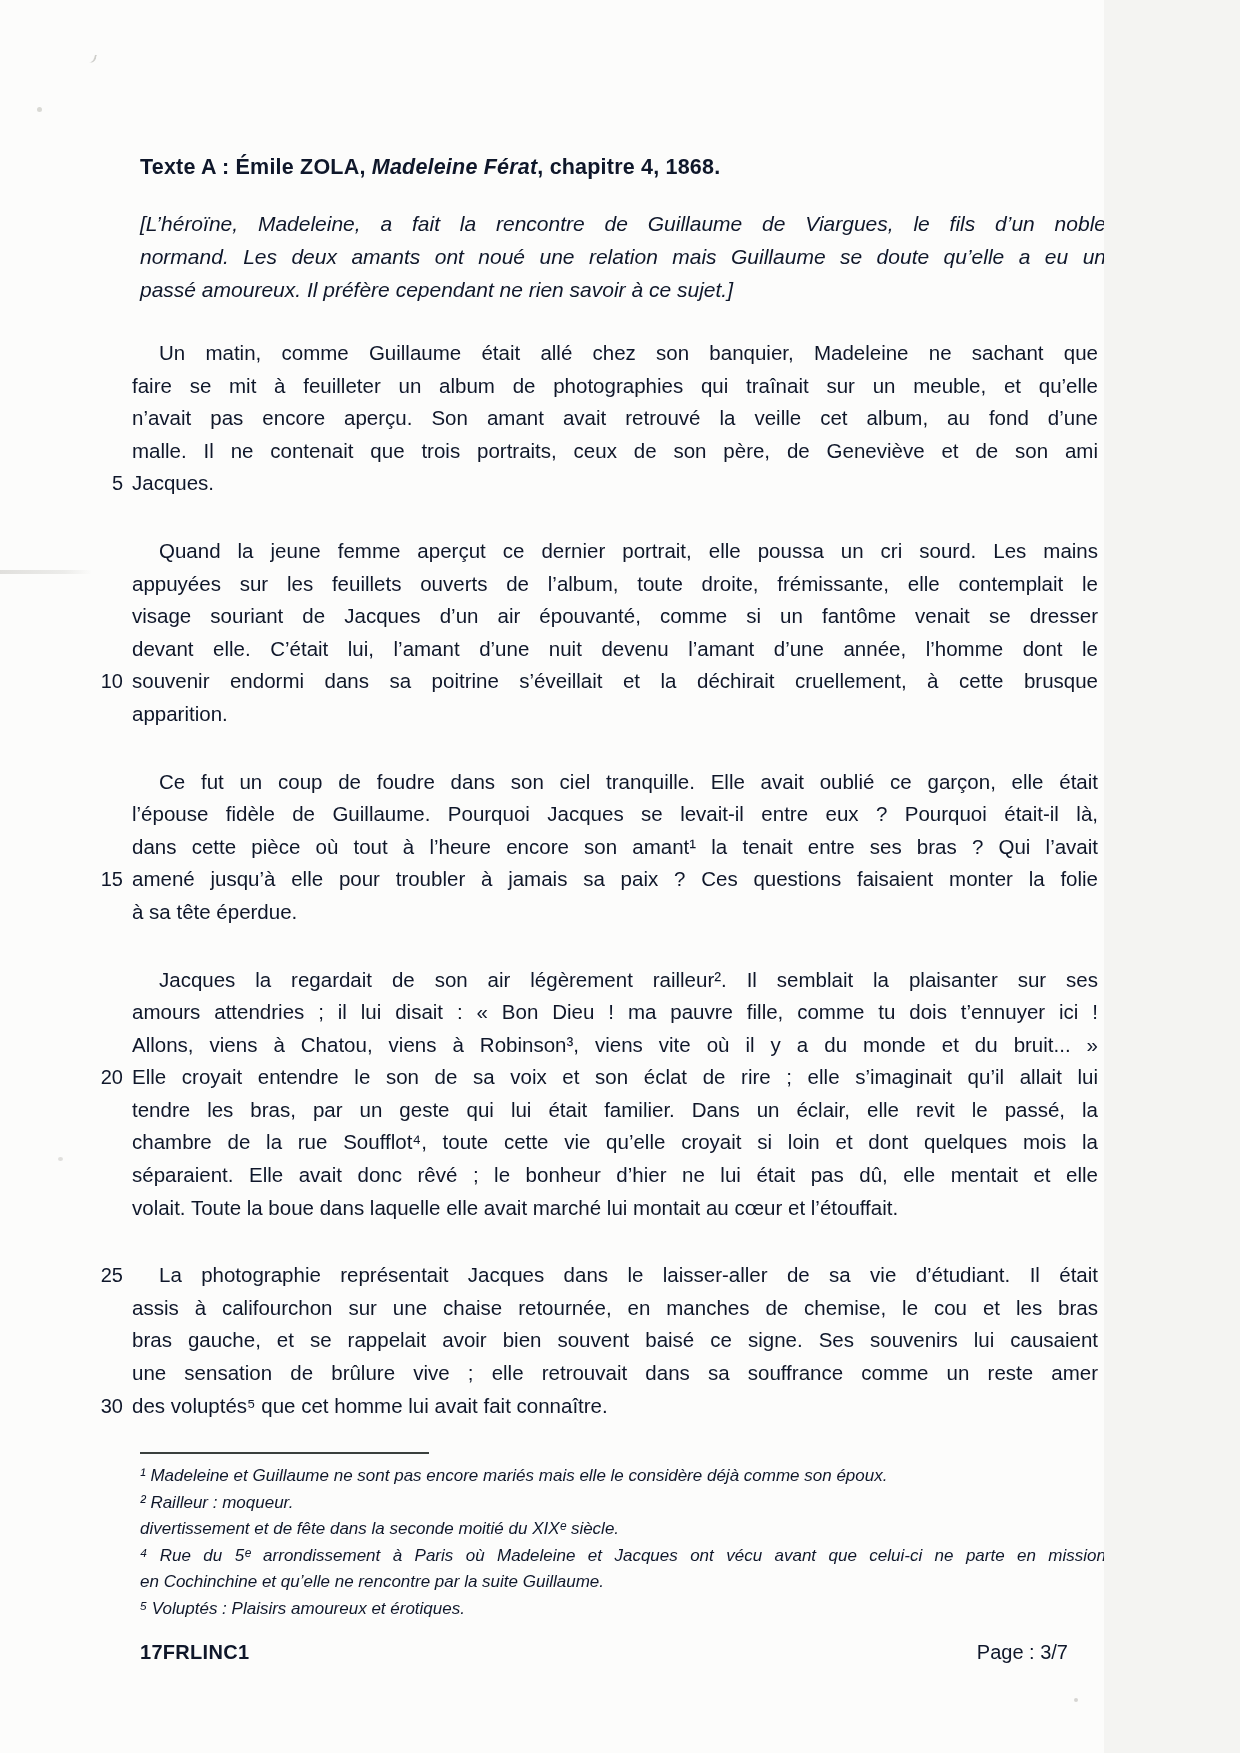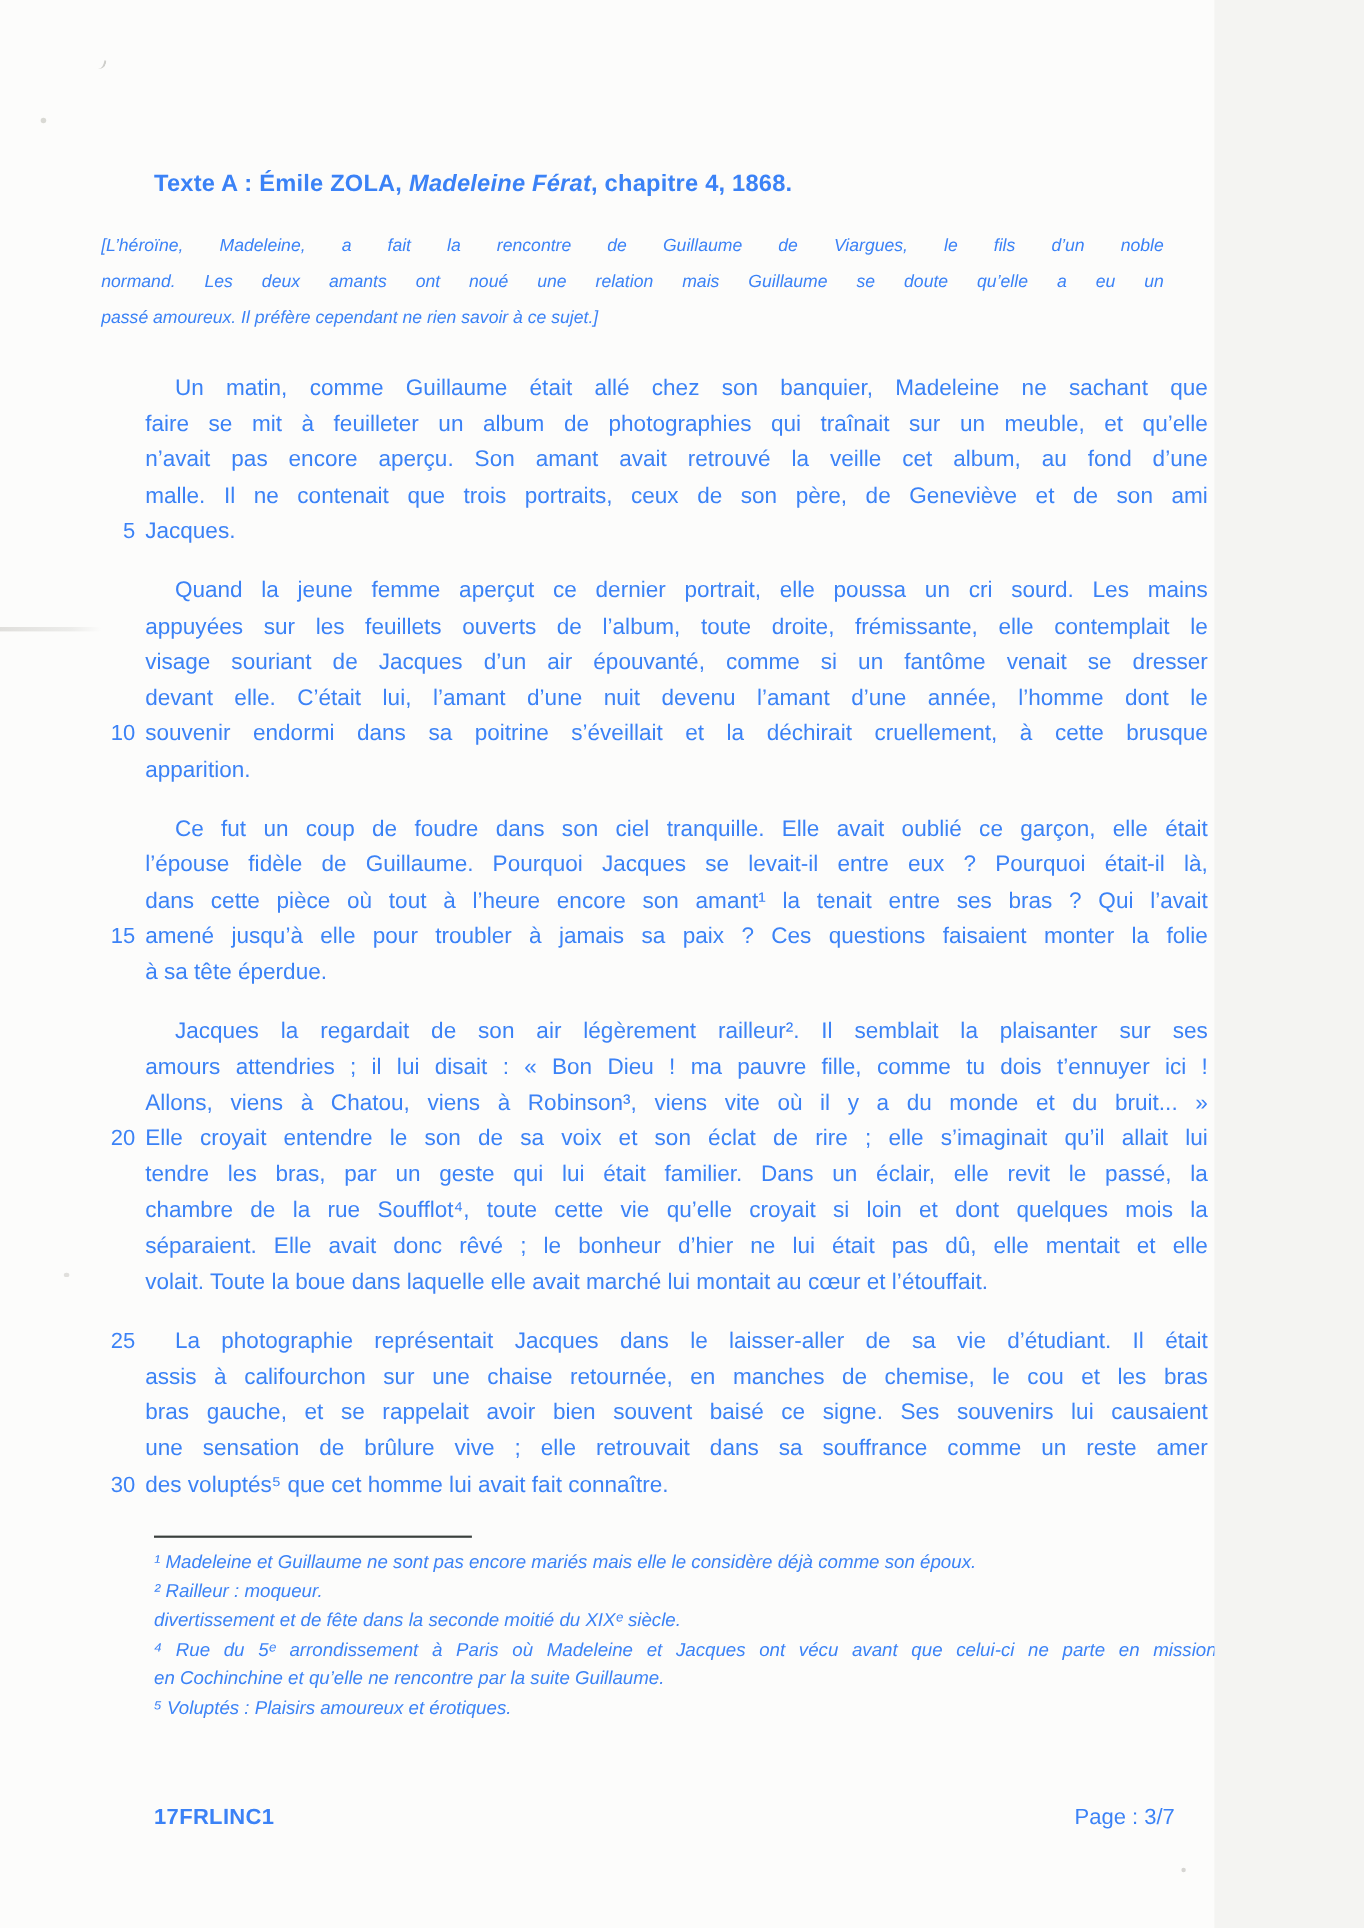--- a/index.html
+++ b/index.html
@@ -5,52 +5,53 @@
   html, body { margin: 0; padding: 0; }
   body {
     width: 1240px; height: 1753px;
     background: #f4f4f2;
     font-family: "Liberation Sans", sans-serif;
   }
   .page {
     position: relative;
     width: 1104px; height: 1753px;
     background: #fcfcfb;
-    color: #3b82f6;
+    color: #0f172a;
     overflow: hidden;
   }
   .content {
     position: absolute;
     left: 92px; top: 155px;
     width: 1014px;
   }
   .doc-title {
     margin-left: 48px;
     font-size: 21.5px;
     font-weight: bold;
     letter-spacing: 0.2px;
     white-space: nowrap;
   }
   .doc-title .t-italic { font-style: italic; }
   .intro {
+    margin-left: 48px;
     width: 966px;
     margin-top: 27px;
     font-style: italic;
-    font-size: 16px;
+    font-size: 21px;
     line-height: 33px;
   }
   .iline { text-align: justify; text-align-last: justify; height: 33px; }
   .iline.last { text-align-last: left; }
   .bodyblock {
     margin-top: 31px;
     font-size: 20.5px;
     line-height: 32.6px;
   }
   .brow { display: flex; height: 32.6px; }
-  .brow.gap { margin-top: 21px; }
+  .brow.gap { margin-top: 35px; }
   .lnum {
     flex: none;
     width: 40px;
     padding-right: 9px;
     box-sizing: border-box;
     text-align: right;
     font-size: 20px;
   }
   .ltext {
     flex: none;

